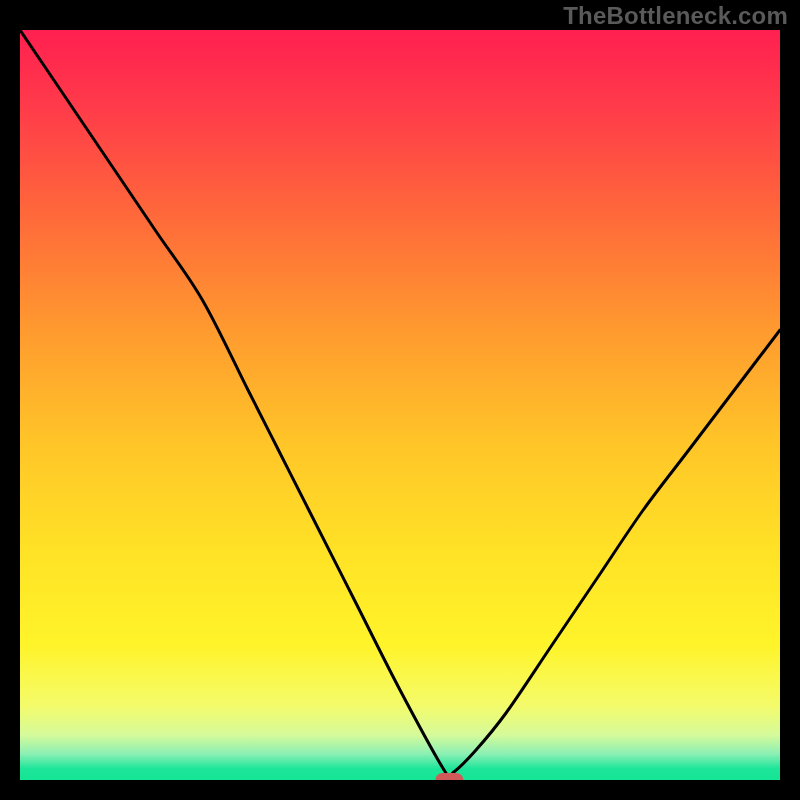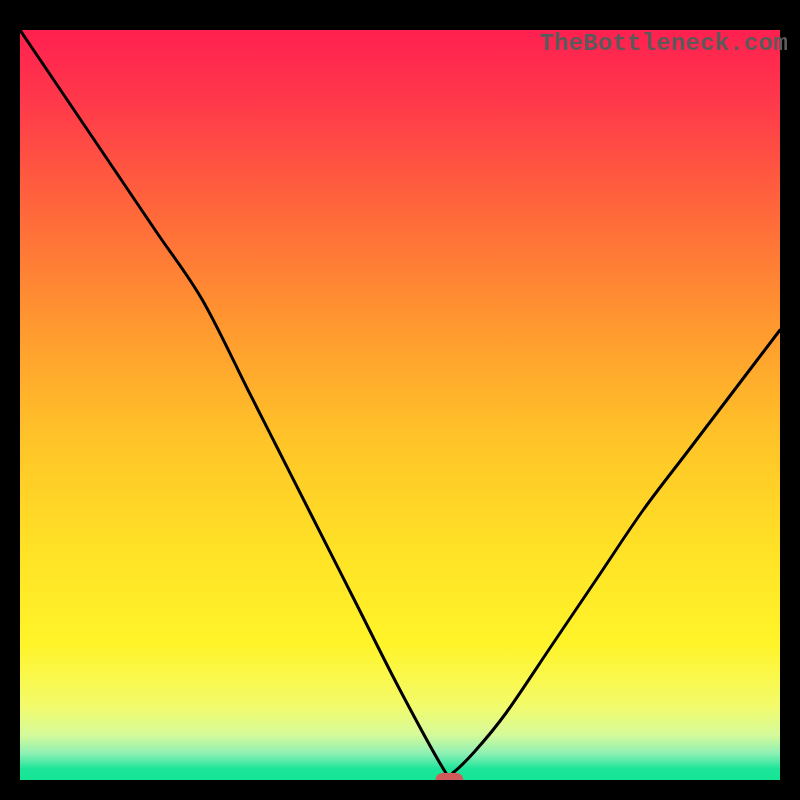--- a/index.html
+++ b/index.html
@@ -13,27 +13,26 @@
   .frame {
     position: relative;
     width: 800px;
     height: 800px;
     background: #000000;
   }
   .watermark {
     position: absolute;
     top: 2px;
     right: 12px;
-    font-family: Liberation Mono, monospace;
+    font-family: Liberation Sans, sans-serif;
     font-size: 24px;
     font-weight: 600;
     color: #5a5a5a;
     letter-spacing: 0.2px;
     z-index: 50;
-    margin-top: 28px;
   }
   .plot {
     position: absolute;
     left: 20px;
     top: 30px;
     width: 760px;
     height: 750px;
   }
   svg {
     display: block;

